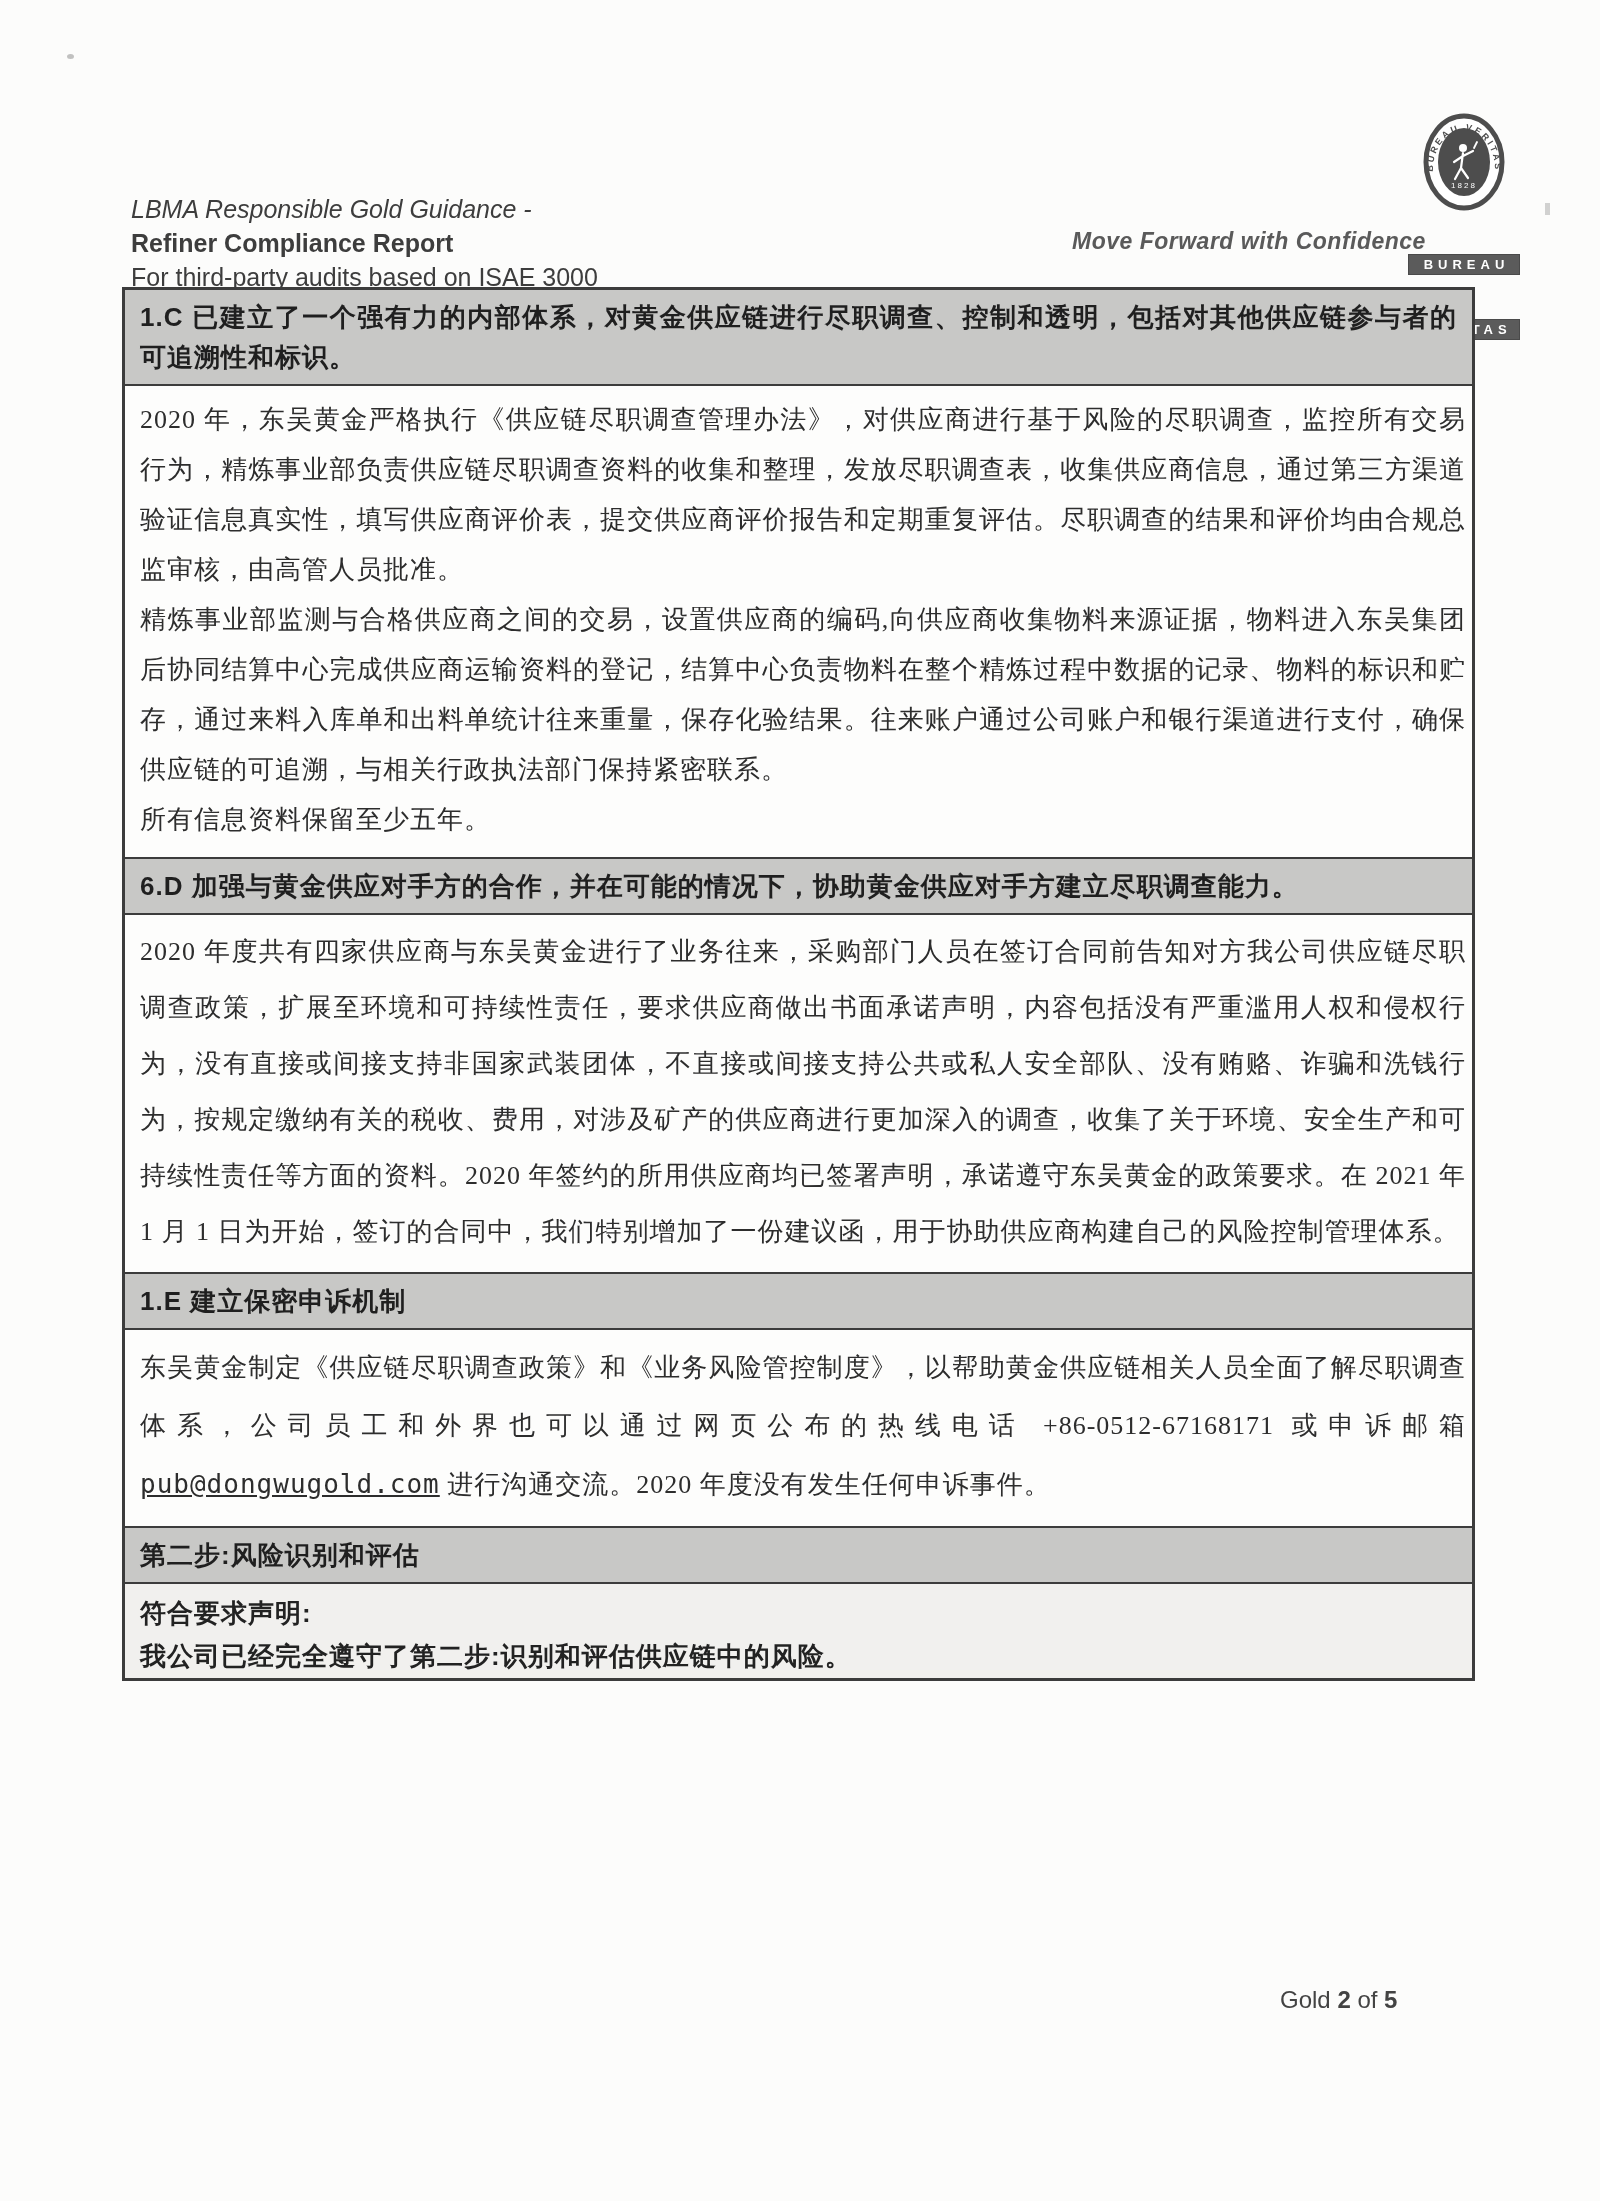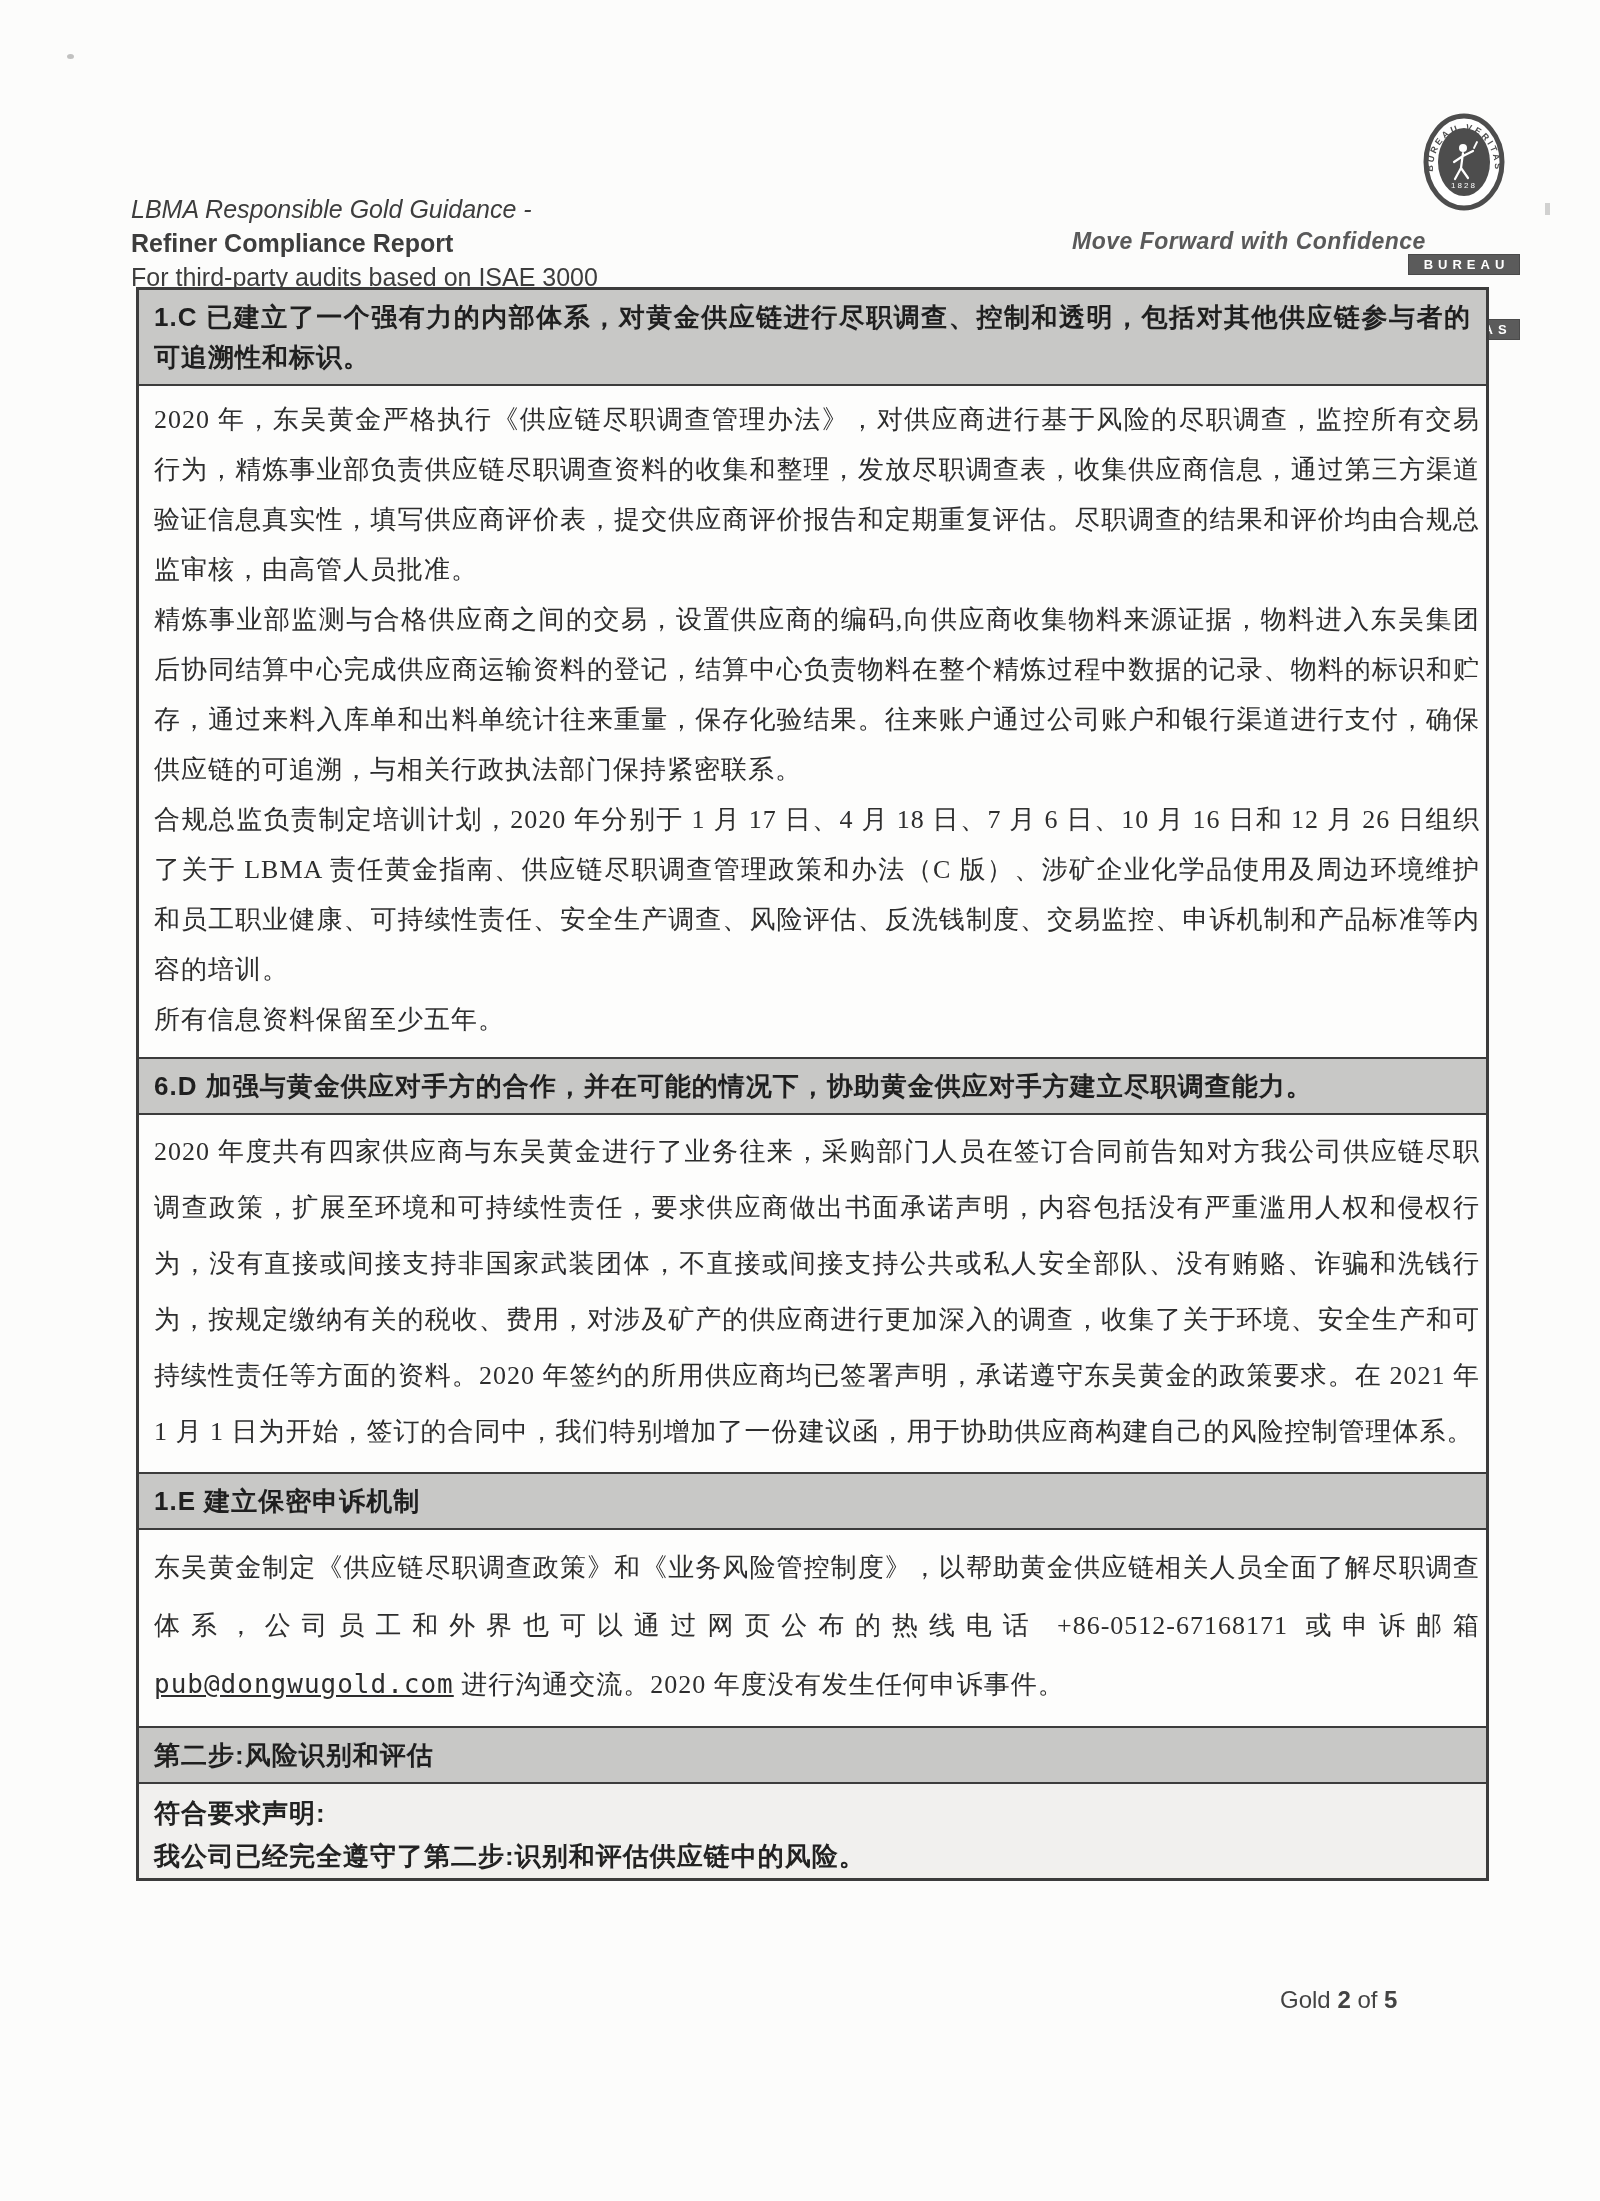--- a/index.html
+++ b/index.html
@@ -50,21 +50,21 @@
     padding: 2px 0 2px 5px;
     text-align: center;
     margin-bottom: 3px;
     border: 1px solid #4a4a4a;
     margin-top: 44px;
   }
 
   
   .report-table {
     position: absolute;
-    left: 136px;
+    left: 122px;
     top: 287px;
     width: 1353px;
     border: 3px solid #3c3c3c;
     background: #fdfdfc;
   }
   .band {
     background: #c8c8c6;
     font-weight: 700;
     font-size: 26px;
     line-height: 40px;
@@ -153,21 +153,20 @@
     <div class="bv-bar">VERITAS</div>
   </div>
 
   <div class="report-table">
 
     <div class="band">1.C 已建立了一个强有力的内部体系，对黄金供应链进行尽职调查、控制和透明，包括对其他供应链参与者的可追溯性和标识。</div>
 
     <div class="body-block">
       <p>2020 年，东吴黄金严格执行《供应链尽职调查管理办法》，对供应商进行基于风险的尽职调查，监控所有交易行为，精炼事业部负责供应链尽职调查资料的收集和整理，发放尽职调查表，收集供应商信息，通过第三方渠道验证信息真实性，填写供应商评价表，提交供应商评价报告和定期重复评估。尽职调查的结果和评价均由合规总监审核，由高管人员批准。</p>
       <p>精炼事业部监测与合格供应商之间的交易，设置供应商的编码,向供应商收集物料来源证据，物料进入东吴集团后协同结算中心完成供应商运输资料的登记，结算中心负责物料在整个精炼过程中数据的记录、物料的标识和贮存，通过来料入库单和出料单统计往来重量，保存化验结果。往来账户通过公司账户和银行渠道进行支付，确保供应链的可追溯，与相关行政执法部门保持紧密联系。</p>
-      <p>合规总监负责制定培训计划，2020 年分别于 1 月 17 日、4 月 18 日、7 月 6 日、10 月 16 日和 12 月 26 日组织了关于 LBMA 责任黄金指南、供应链尽职调查管理政策和办法（C 版）、涉矿企业化学品使用及周边环境维护和员工职业健康、可持续性责任、安全生产调查、风险评估、反洗钱制度、交易监控、申诉机制和产品标准等内容的培训。</p>
       <p>所有信息资料保留至少五年。</p>
     </div>
 
     <div class="band">6.D 加强与黄金供应对手方的合作，并在可能的情况下，协助黄金供应对手方建立尽职调查能力。</div>
 
     <div class="body-block wide">
       <p>2020 年度共有四家供应商与东吴黄金进行了业务往来，采购部门人员在签订合同前告知对方我公司供应链尽职调查政策，扩展至环境和可持续性责任，要求供应商做出书面承诺声明，内容包括没有严重滥用人权和侵权行为，没有直接或间接支持非国家武装团体，不直接或间接支持公共或私人安全部队、没有贿赂、诈骗和洗钱行为，按规定缴纳有关的税收、费用，对涉及矿产的供应商进行更加深入的调查，收集了关于环境、安全生产和可持续性责任等方面的资料。2020 年签约的所用供应商均已签署声明，承诺遵守东吴黄金的政策要求。在 2021 年 1 月 1 日为开始，签订的合同中，我们特别增加了一份建议函，用于协助供应商构建自己的风险控制管理体系。</p>
     </div>
 
     <div class="band">1.E 建立保密申诉机制</div>

